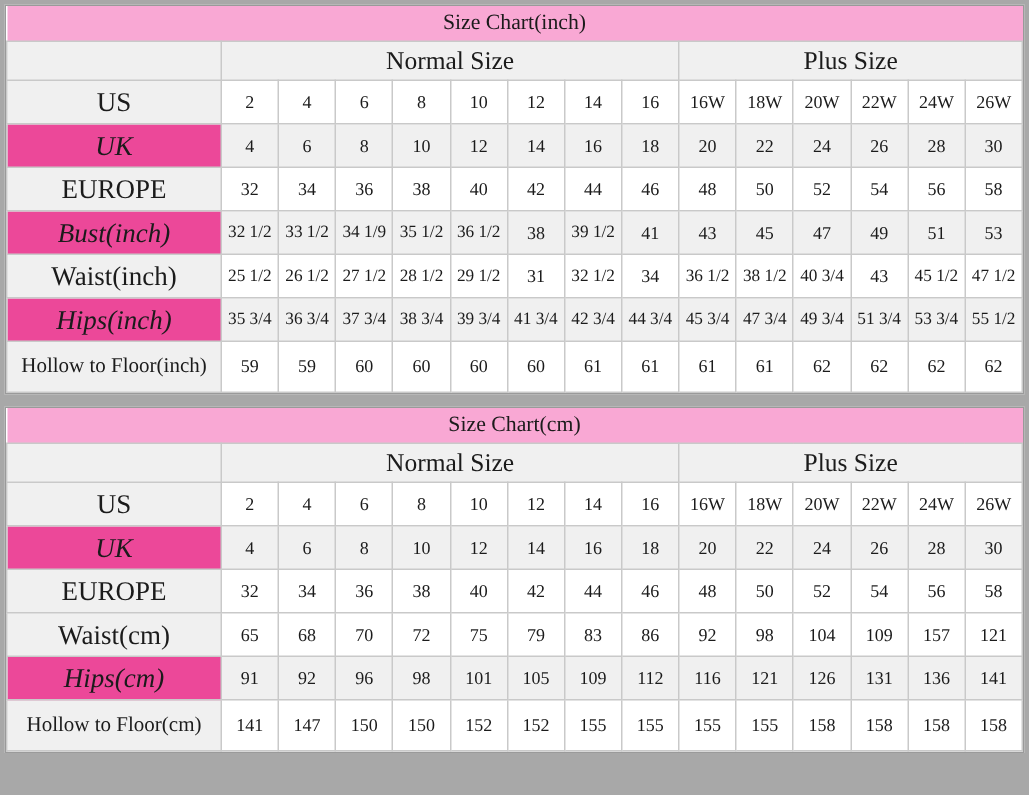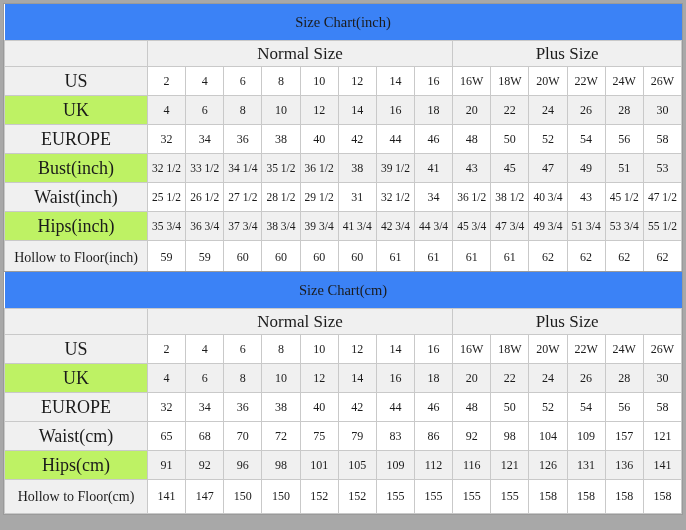--- a/index.html
+++ b/index.html
@@ -32,22 +32,22 @@
   td, th {
     border: 1px solid #c9c9c9;
     text-align: center;
     vertical-align: middle;
     font-weight: normal;
     color: #1b1b1b;
     padding: 0;
   }
   .title-row td {
     font-size: 14.5px;
-    height: 36px;
-    background: #3b82f6;
+    height: 23px;
+    background: #f9a8d4;
     border: none;
     border-bottom: 1px solid #c9c9c9;
   }
   .group-row td {
     font-size: 17px;
     height: 25px;
     background: #f0f0f0;
   }
   .group-row td.blank {
     background: #f0f0f0;
@@ -57,21 +57,22 @@
     background: #f0f0f0;
   }
   .datacell {
     font-size: 12px;
     background: #ffffff;
   }
   .shade .datacell {
     background: #f0f0f0;
   }
   .shade .rowlabel {
-    background: #bef264;
+    background: #ec4899;
+    font-style: italic;
   }
   tr.r-us td, tr.r-uk td, tr.r-eu td {
     height: 28px;
   }
   tr.r-bust td, tr.r-waist td, tr.r-hips td {
     height: 28px;
   }
   tr.r-hollow td {
     height: 33px;
   }
@@ -146,21 +147,21 @@
           <td class="datacell">50</td>
           <td class="datacell">52</td>
           <td class="datacell">54</td>
           <td class="datacell">56</td>
           <td class="datacell">58</td>
         </tr>
         <tr class="r-bust shade">
           <td class="rowlabel">Bust(inch)</td>
           <td class="datacell small-num">32 1/2</td>
           <td class="datacell small-num">33 1/2</td>
-          <td class="datacell small-num">34 1/4</td>
+          <td class="datacell small-num">34 1/9</td>
           <td class="datacell small-num">35 1/2</td>
           <td class="datacell small-num">36 1/2</td>
           <td class="datacell">38</td>
           <td class="datacell small-num">39 1/2</td>
           <td class="datacell">41</td>
           <td class="datacell">43</td>
           <td class="datacell">45</td>
           <td class="datacell">47</td>
           <td class="datacell">49</td>
           <td class="datacell">51</td>

